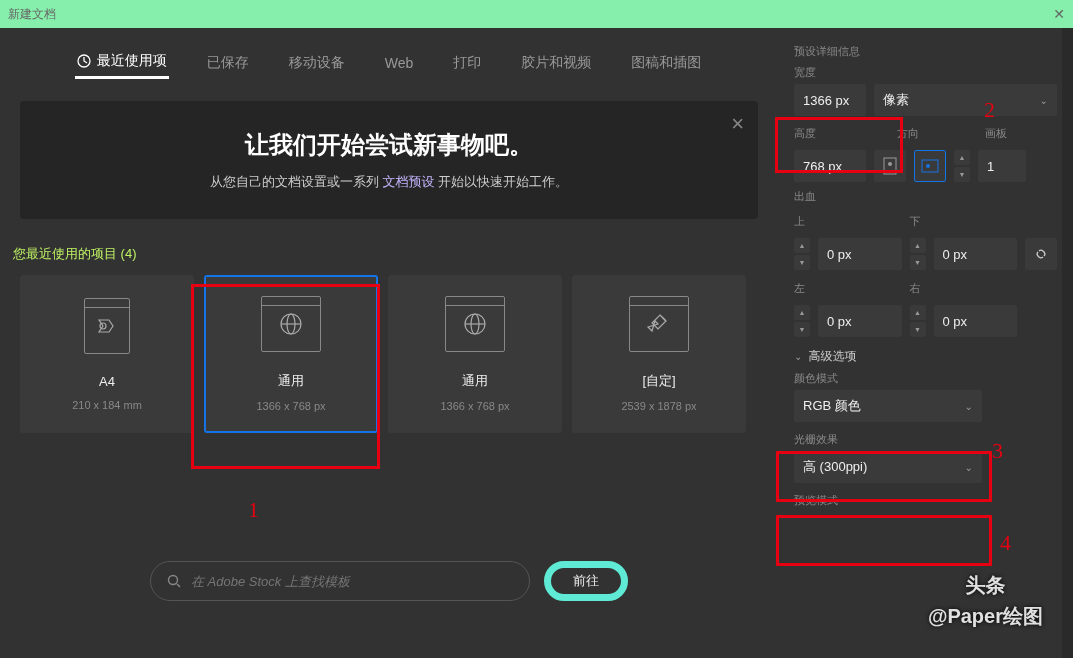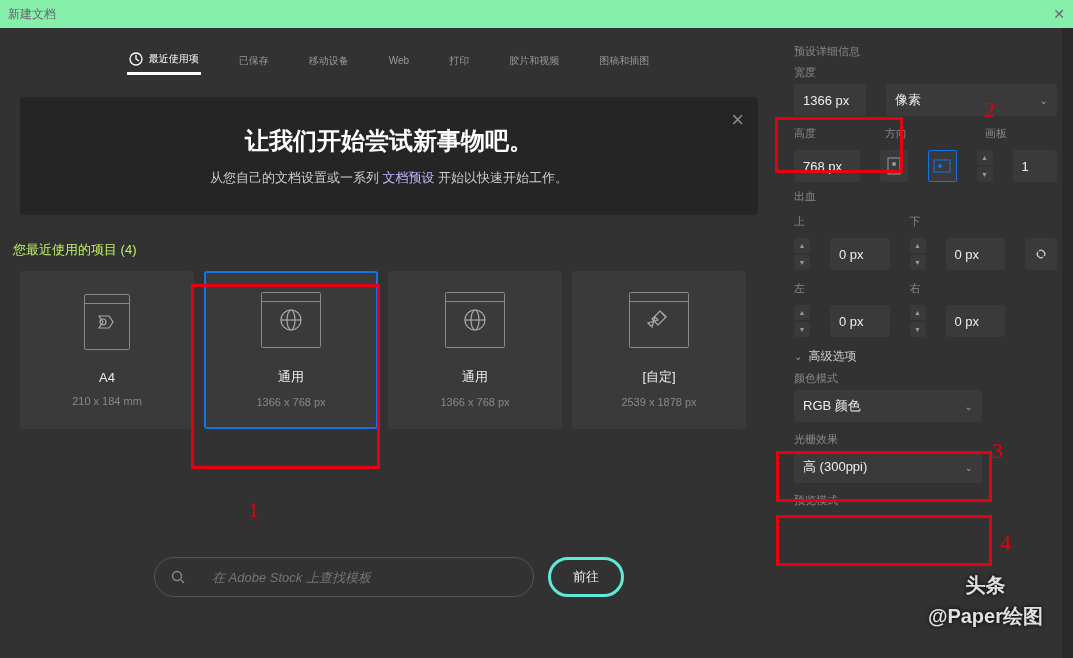--- a/index.html
+++ b/index.html
@@ -2,44 +2,44 @@
 <html><head>
   <meta charset="utf-8">
   <style>
     * { margin: 0; padding: 0; box-sizing: border-box; font-family: "Microsoft YaHei", sans-serif; }
     body { background: #323232; color: #ccc; width: 1073px; height: 658px; overflow: hidden; position: relative; }
     .titlebar { background: #86efac; height: 28px; display: flex; align-items: center; justify-content: space-between; padding: 0 8px; color: #666; font-size: 12px; }
     .close-x { font-size: 14px; color: #666; cursor: pointer; }
     .main { display: flex; height: calc(100% - 28px); }
     .left-panel { flex: 1; padding: 0; display: flex; flex-direction: column; }
     .tabs { display: flex; justify-content: center; gap: 36px; padding: 18px 0 10px; border-bottom: 0; }
-    .tab { color: #999; font-size: 10px; padding: 6px 2px; cursor: pointer; display: flex; align-items: center; gap: 6px; }
+    .tab { color: #999; font-size: 14px; padding: 6px 2px; cursor: pointer; display: flex; align-items: center; gap: 6px; }
     .tab.active { color: #fff; border-bottom: 3px solid #fff; }
     .hero { background: #252525; margin: 12px 20px 0; border-radius: 4px; padding: 28px 36px 28px; position: relative; text-align: center; }
     .hero-close { position: absolute; top: 10px; right: 14px; color: #888; font-size: 22px; cursor: pointer; }
     .hero-title { color: #fff; font-size: 24px; font-weight: 600; margin-bottom: 12px; }
     .hero-sub { color: #ccc; font-size: 13px; }
     .hero-sub a { color: #c4b5fd; text-decoration: none; }
     .recent-label { margin: 26px 13px 12px; font-size: 13px; color: #bef264; }
     .cards { display: flex; gap: 10px; padding: 0 20px; }
     .card { background: #3a3a3a; border: 1px solid #3a3a3a; border-radius: 3px; width: 174px; height: 158px; display: flex; flex-direction: column; align-items: center; justify-content: center; cursor: pointer; }
     .card.selected { border: 2px solid #1473e6; background: #3a3a3a; }
     .card-icon { width: 60px; height: 56px; border: 1px solid #888; border-radius: 2px; display: flex; align-items: center; justify-content: center; margin-bottom: 20px; position: relative; }
     .card-icon::before { content: ""; position: absolute; top: 0; left: 0; right: 0; height: 8px; border-bottom: 1px solid #888; }
     .card-name { color: #eee; font-size: 13px; margin-bottom: 10px; }
     .card-dims { color: #888; font-size: 11px; }
     .search-row { margin: 128px 20px 0; display: flex; align-items: center; justify-content: center; gap: 14px; }
-    .search-pill { border: 1px solid #555; border-radius: 22px; height: 40px; width: 380px; display: flex; align-items: center; padding: 0 16px; gap: 27px; justify-content: flex-end; }
+    .search-pill { border: 1px solid #555; border-radius: 22px; height: 40px; width: 380px; display: flex; align-items: center; padding: 0 16px; gap: 10px; justify-content: flex-end; }
     .search-pill input { background: transparent; border: none; color: #999; font-size: 13px; outline: none; flex: 1; font-style: italic; }
-    .go-btn { border: 3px solid #5eead4; border-radius: 20px; height: 40px; padding: 0 22px; color: #eee; font-size: 13px; display: flex; align-items: center; cursor: pointer; }
+    .go-btn { border: 7px solid #5eead4; border-radius: 20px; height: 40px; padding: 0 22px; color: #eee; font-size: 13px; display: flex; align-items: center; cursor: pointer; }
     .right-panel { width: 295px; background: #323232; border-left: 0; padding: 10px 16px 10px 16px; font-size: 12px; color: #aaa; }
     .scrollgutter { position: absolute; right: 0; top: 28px; bottom: 0; width: 11px; background: #2a2a2a; }
     .section-label { font-size: 11px; color: #888; margin: 6px 0 4px; }
     .name-input { background: transparent; border: none; border-bottom: 1px solid #1473e6; color: #eee; font-size: 18px; padding: 4px 0; width: 100%; margin-bottom: 6px; outline: none; }
-    .row { display: flex; gap: 20px; margin: 4px 0; align-items: center; }
+    .row { display: flex; gap: 8px; margin: 4px 0; align-items: center; }
     .field { background: #3a3a3a; border: 1px solid #3a3a3a; height: 32px; display: flex; align-items: center; padding: 0 8px; color: #eee; font-size: 13px; border-radius: 2px; }
     .field.w72 { width: 72px; }
     .field.grow { flex: 1; justify-content: space-between; }
     .orient-btn { width: 32px; height: 32px; background: #3a3a3a; display: flex; align-items: center; justify-content: center; cursor: pointer; border-radius: 2px; }
     .orient-btn.active { border: 1px solid #1473e6; }
     .stepper { display: flex; flex-direction: column; }
     .stepper span { width: 16px; height: 15px; background: #3a3a3a; display: flex; align-items: center; justify-content: center; font-size: 7px; color: #999; cursor: pointer; border-radius: 2px; margin: 1px 0; }
     .link-icon { width: 32px; height: 32px; background: #3a3a3a; display: flex; align-items: center; justify-content: center; border-radius: 2px; }
     .adv-row { display: flex; align-items: center; gap: 6px; margin: 10px 0 4px; color: #ccc; cursor: pointer; }
     .red-box { border: 3px solid #e60012; position: absolute; pointer-events: none; }

